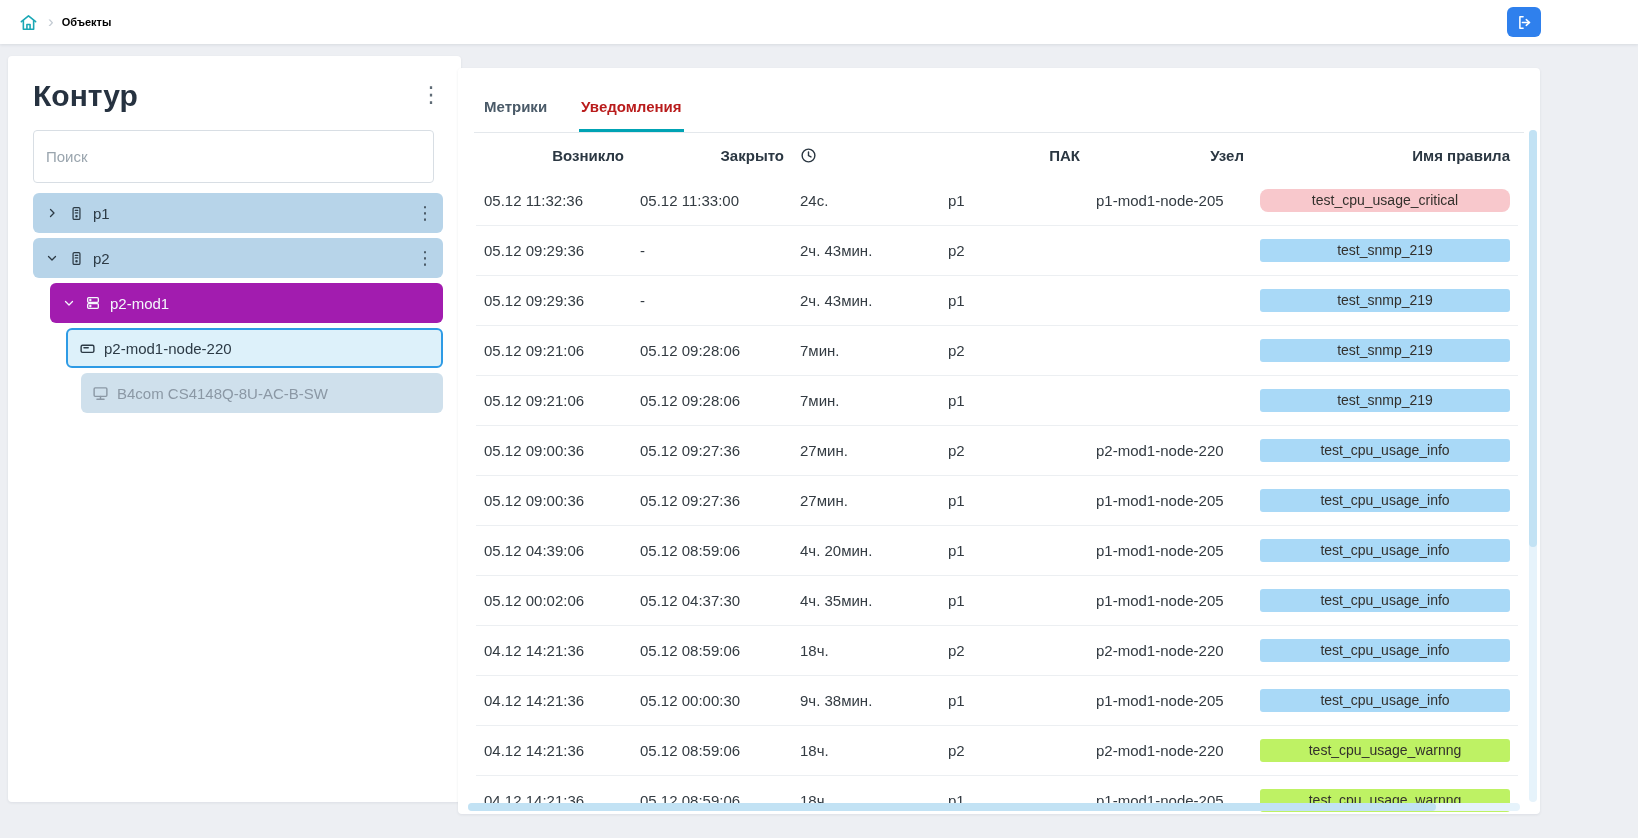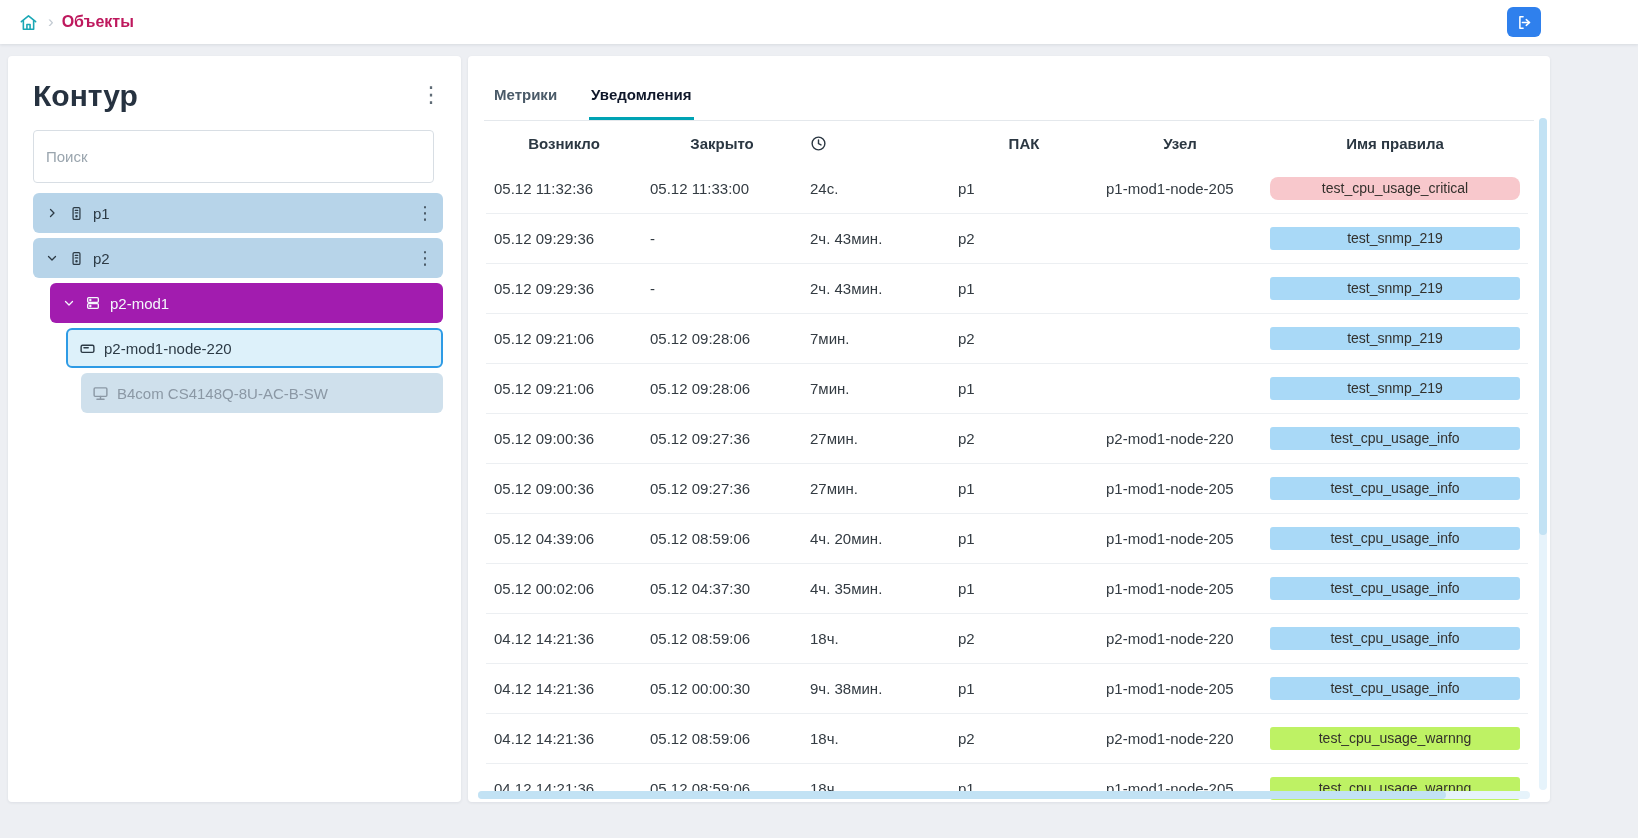--- a/index.html
+++ b/index.html
@@ -4,28 +4,28 @@
 <style>
   * { margin:0; padding:0; box-sizing:border-box; }
   html,body { width:1638px; height:838px; overflow:hidden; }
   body { font-family:"Liberation Sans", sans-serif; background:#edeff3; position:relative; color:#2c3640; }
 
   
   .topbar { position:absolute; left:0; top:0; width:1638px; height:44px; background:#fff;
             box-shadow:0 1px 3px rgba(20,40,60,.10); display:flex; align-items:center; z-index:5; }
   .topbar .home-btn { margin-left:14px; width:28px; height:28px; display:flex; align-items:center; justify-content:center; cursor:pointer; }
   .crumb-sep { color:#c2cad2; font-size:17px; margin:0 8px 0 6px; }
-  .crumb-label { font-size:16px; font-weight:600; color:#be185d;text-align:center; }
+  .crumb-label { font-size:11px; font-weight:600; color:#000000;text-align:center; }
   .logout-btn { position:absolute; right:97px; top:7px; width:34px; height:30px; background:#2f80ed;
                 border:none; border-radius:6px; display:flex; align-items:center; justify-content:center; cursor:pointer; }
 
   
   .card { position:absolute; top:56px; background:#fff; border-radius:4px; box-shadow:0 1px 3px rgba(20,40,60,.08); }
   .card.left  { left:8px;   width:453px;  height:746px; padding:22px 18px 0 25px; overflow:hidden; }
-  .card.right { left:468px; width:1082px; height:746px; padding:18px 16px 0 16px; overflow:hidden; }
+  .card.right { left:458px; width:1082px; height:746px; padding:18px 16px 0 16px; overflow:hidden;margin-top:12px; }
 
   
   .panel-head { display:flex; align-items:center; justify-content:space-between;gap:35px; }
   .panel-title { font-size:30px; font-weight:600; color:#263240; line-height:1.2; }
   .kebab { color:#5f6b76; font-size:22px; line-height:22px; width:24px; height:24px; text-align:center; cursor:pointer; user-select:none; }
   .search-input { margin-top:16px; width:401px; height:53px; border:1px solid #d8dee4; border-radius:4px;
                   padding:0 12px; font-size:15px; color:#2c3640; font-family:"Liberation Sans",sans-serif; outline:none; }
   .search-input::placeholder { color:#9aa5ae; }
 
   .tree { margin-top:10px; }
@@ -35,28 +35,28 @@
   .tree-row .t-label { font-size:15px; flex:1; white-space:nowrap; overflow:hidden; }
   .tree-row .row-kebab { color:#44535f; font-size:18px; width:20px; text-align:center; }
   .row-top   { background:#b7d4e9; color:#2c3a45; }
   .row-group { background:#a21caf; color:#f4f9fc; margin-left:17px; }
   .row-node  { background:#ddf1fa; border:2px solid #2e9be5; color:#2c3a45; margin-left:33px; height:40px; }
   .row-dev   { background:#cfe0ec; color:#8b98a5; margin-left:48px; }
 
   
   .tabs { display:flex; border-bottom:1px solid #e4e8ec; padding:6px 8px 0 8px; }
   .tab { font-size:15px; font-weight:700; color:#4a5a68; padding:6px 2px 14px 2px; margin-right:30px; cursor:pointer; border-bottom:3px solid transparent; }
-  .tab.active { color:#0f172a; border-bottom-color:#00a3b4; }
+  .tab.active { color:#b91c1c; border-bottom-color:#00a3b4; }
 
   
   .table-wrap { padding:0 2px; }
   table { width:1042px; border-collapse:collapse; table-layout:fixed; }
   col.w-occ {width:156px;} col.w-closed {width:160px;} col.w-dur {width:148px;}
   col.w-pak {width:148px;} col.w-node {width:164px;} col.w-rule {width:266px;}
-  thead th { text-align:center; font-size:15px; font-weight:700; color:#2b3742; padding:14px 8px 12px 8px; }
+  thead th { text-align:right; font-size:15px; font-weight:700; color:#2b3742; padding:14px 8px 12px 8px; }
   tbody td { font-size:15px; color:#333b42; padding:13px 8px; border-top:1px solid #eceff2; white-space:nowrap; }
   tbody tr:first-child td { border-top:none; }
   .badge { display:block; width:100%; text-align:center; font-size:14px; color:#33302c;
            padding:3px 4px 4px 4px; border-radius:3px; white-space:nowrap; overflow:hidden; }
   .sev-critical { background:#f8c8cc;border-radius:8px; }
   .sev-info     { background:#a9d9f7; }
   .sev-warning  { background:#bef264; }
 
   
   .vscroll { position:absolute; top:62px; bottom:12px; right:3px; width:8px; border-radius:4px; background:#e6f3fb; }

